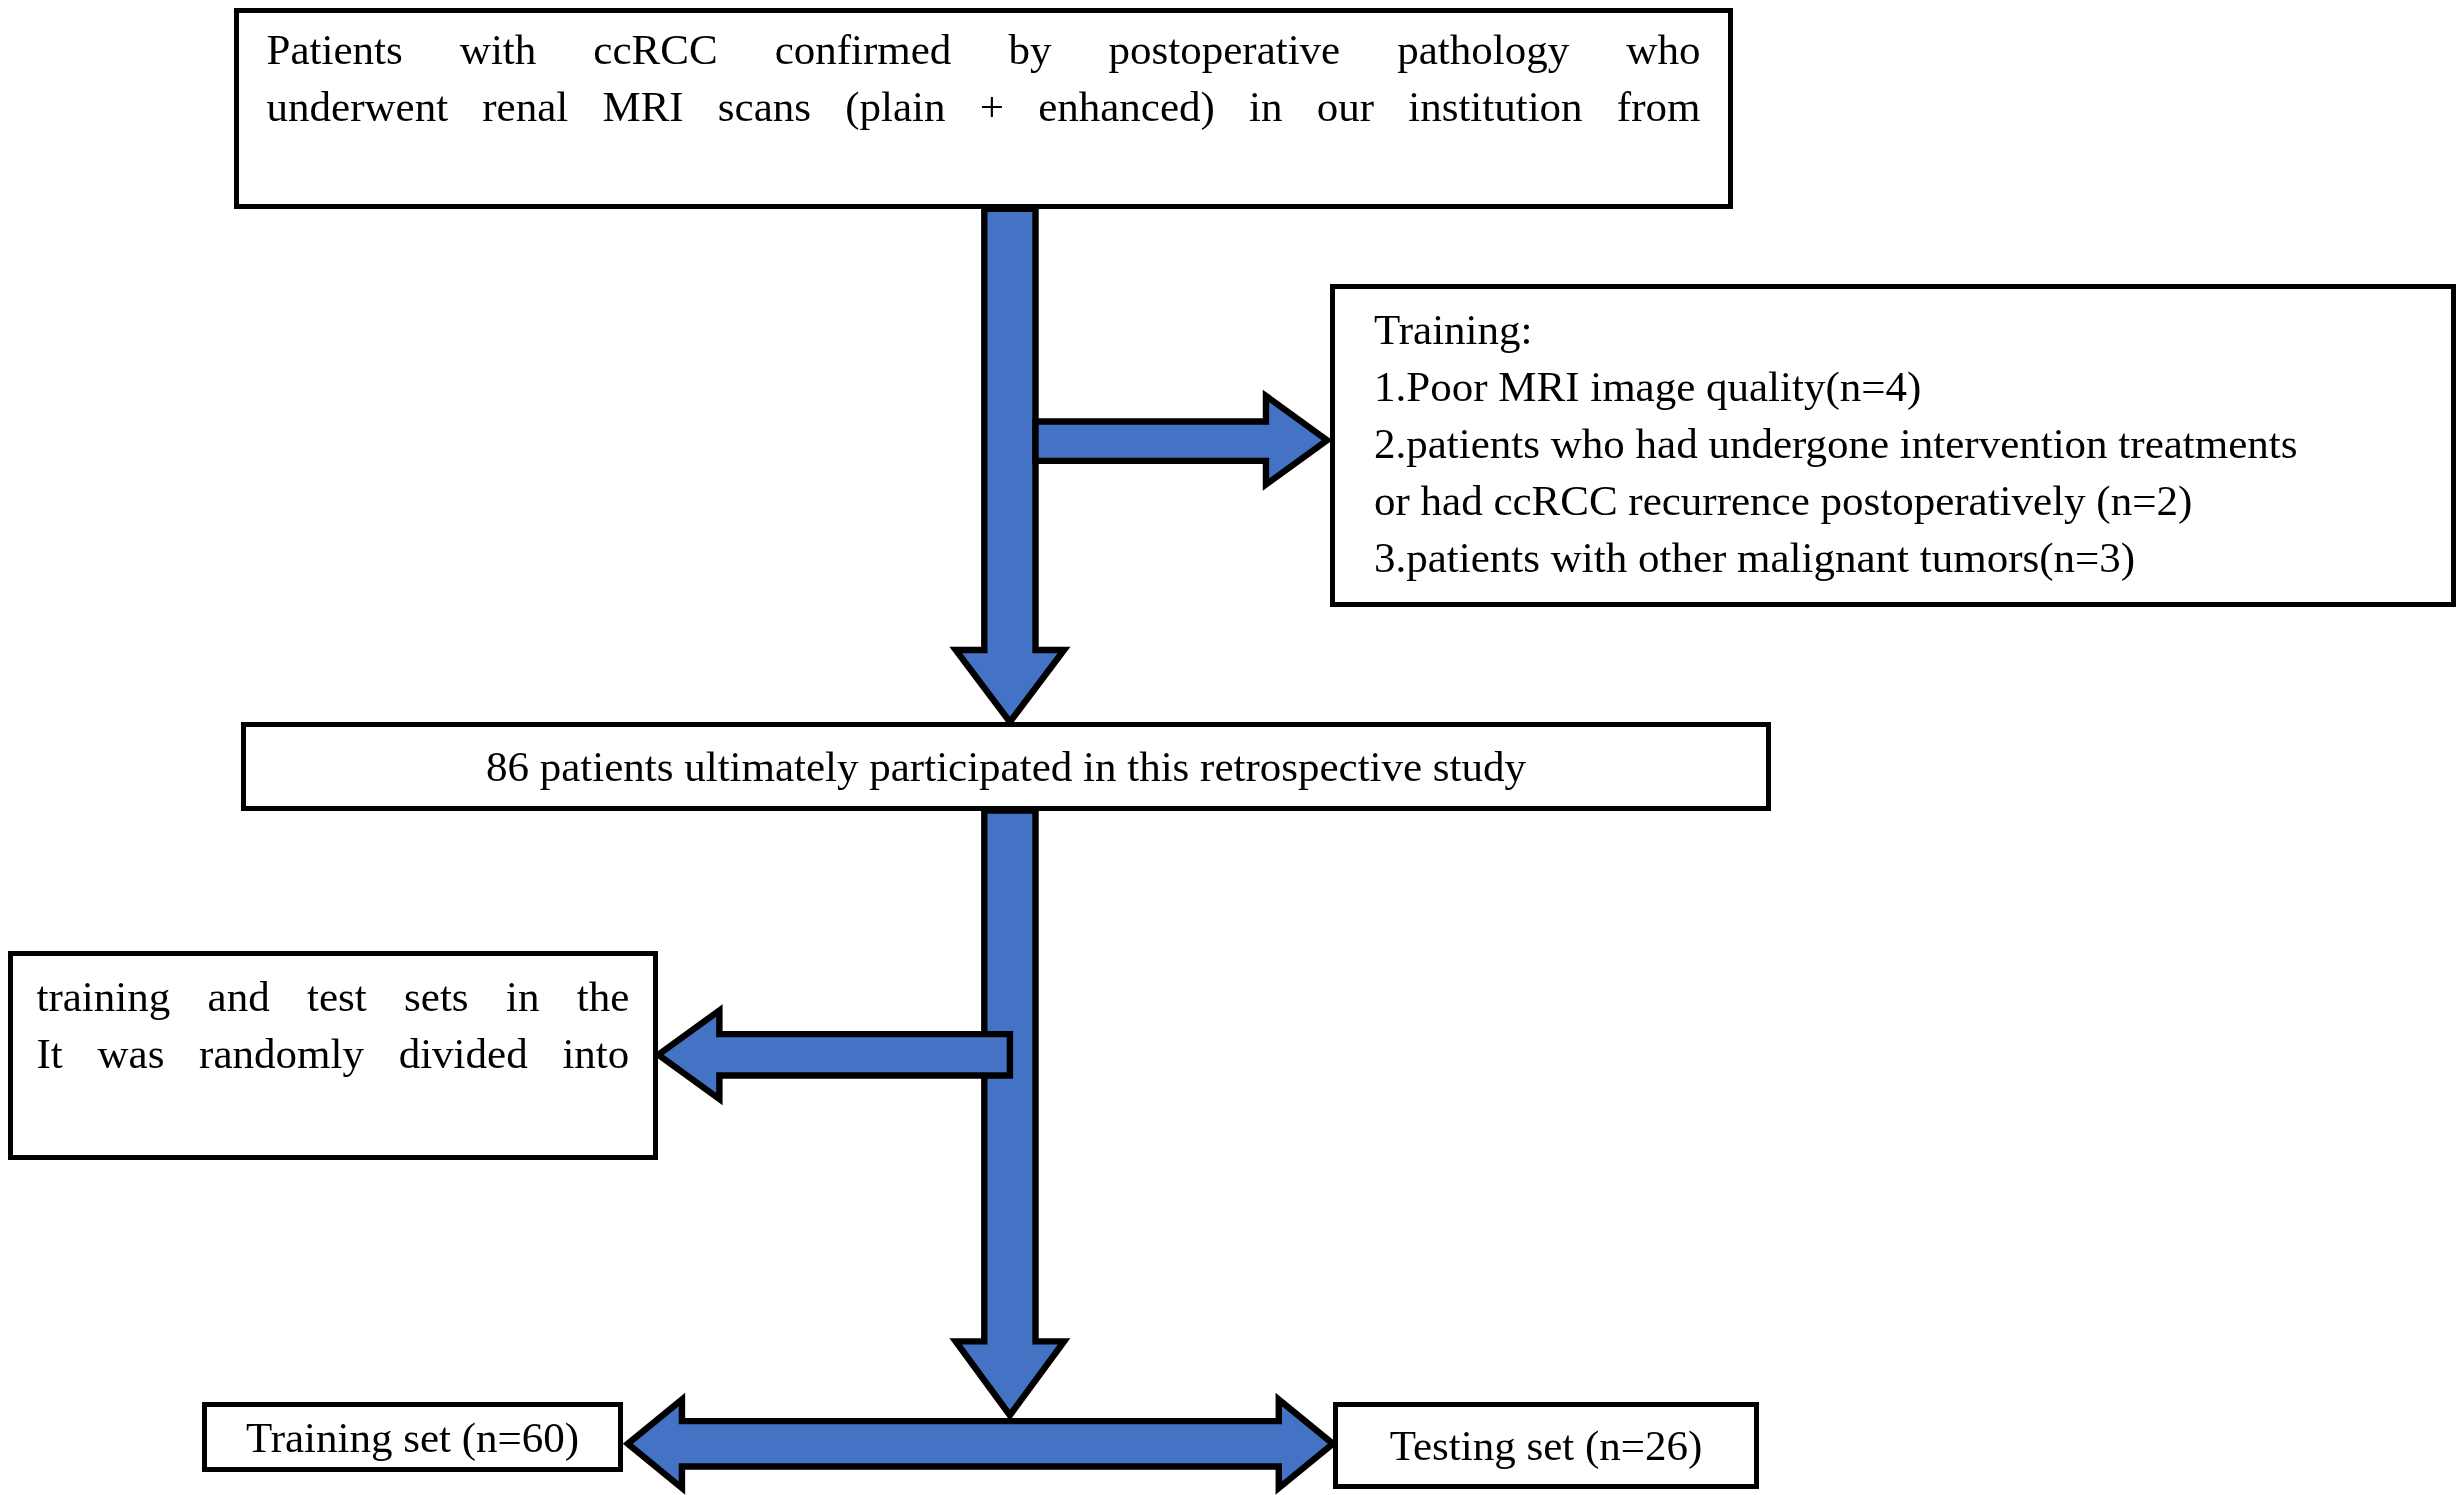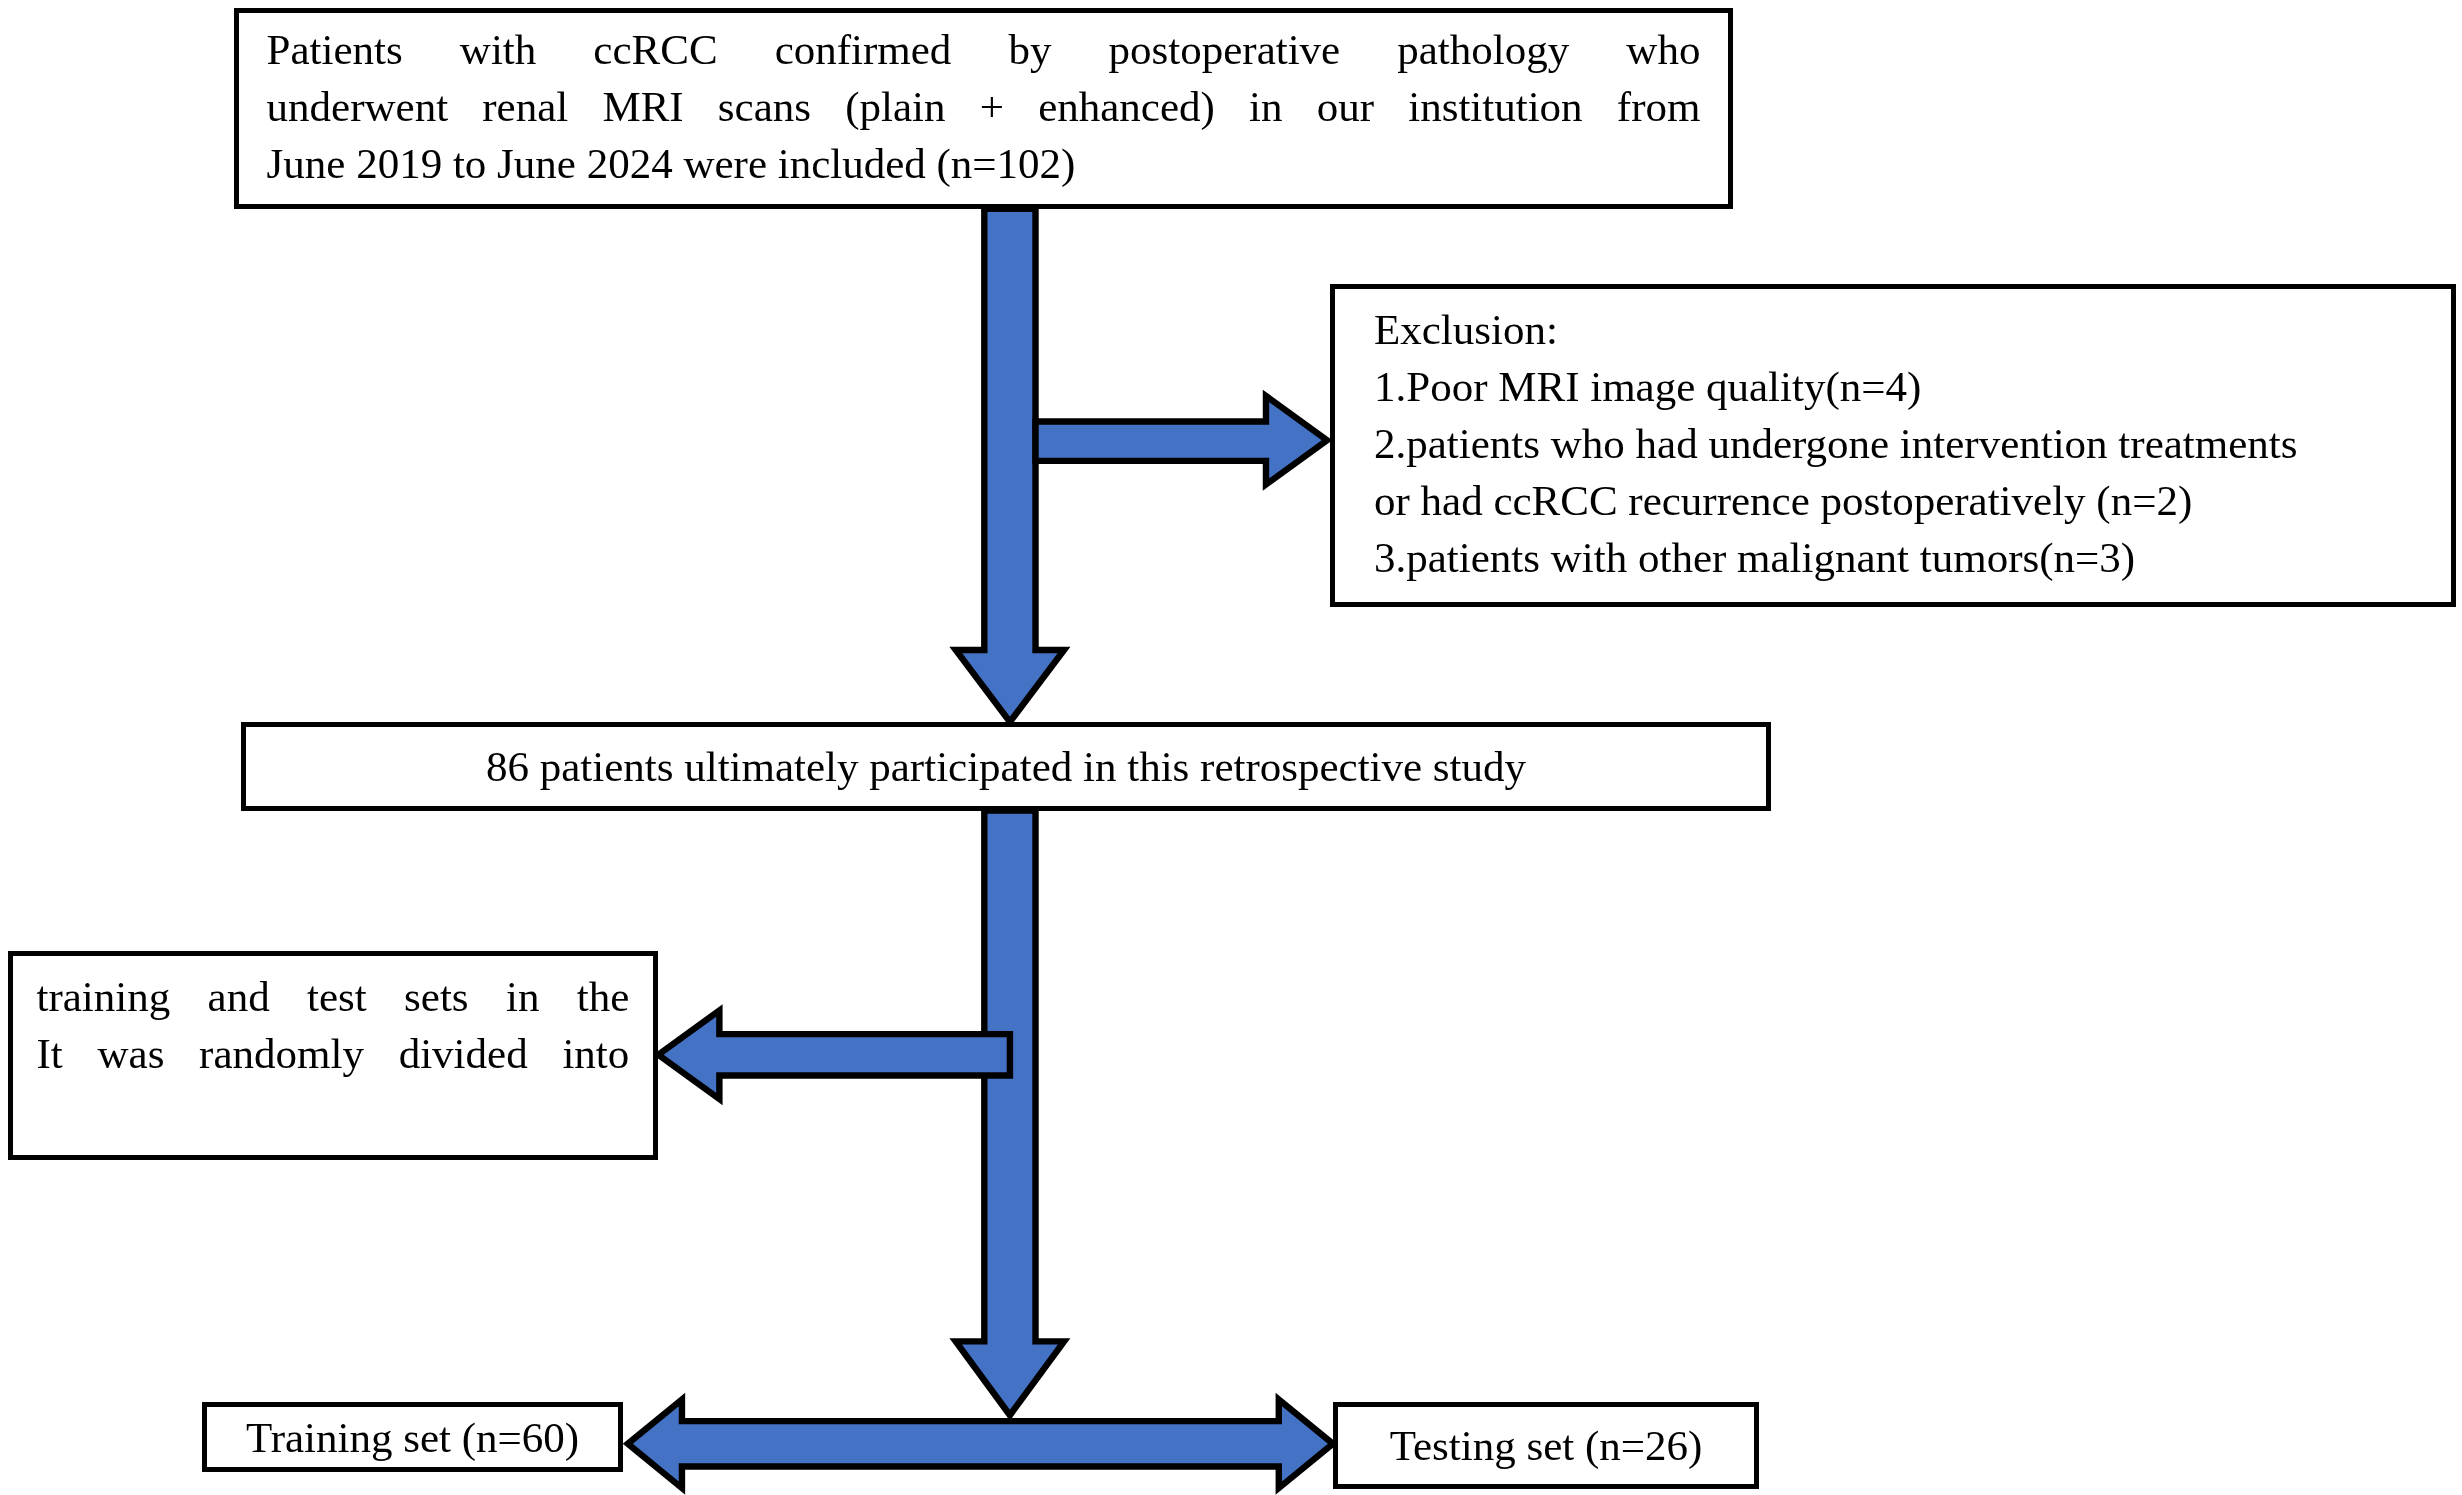--- a/index.html
+++ b/index.html
@@ -66,25 +66,24 @@
     <polygon class="arrow" points="999,212 1051,212 1051,660 1080,660 1025,733 970,660 999,660"></polygon>
     <polygon class="arrow" points="1051,428 1285,428 1285,402 1347,447 1285,492 1285,468 1051,468"></polygon>
     <polygon class="arrow" points="999,823 1051,823 1051,1362 1080,1362 1025,1437 970,1362 999,1362"></polygon>
     <polygon class="arrow" points="1025,1050 730,1050 730,1026 668,1071 730,1116 730,1092 1025,1092"></polygon>
     <polygon class="arrow" points="637,1466 692,1421 692,1443 1298,1443 1298,1421 1353,1466 1298,1511 1298,1489 692,1489 692,1511"></polygon>
   </svg>
 
   <div class="box" id="box-inclusion">
     <div class="line jline">Patients with ccRCC confirmed by postoperative pathology who</div>
     <div class="line jline">underwent renal MRI scans (plain + enhanced) in our institution from</div>
-    <div class="line lline">June 2019 to June 2024 were included (n=102)</div>
   </div>
 
   <div class="box" id="box-exclusion">
-    <div class="line lline">Exclusion:</div>
+    <div class="line lline">Training:</div>
     <div class="line lline">1.Poor MRI image quality(n=4)</div>
     <div class="line lline">2.patients who had undergone intervention treatments</div>
     <div class="line lline">or had ccRCC recurrence postoperatively (n=2)</div>
     <div class="line lline">3.patients with other malignant tumors(n=3)</div>
   </div>
 
   <div class="box center-box" id="box-participants">
     <span>86 patients ultimately participated in this retrospective study</span>
   </div>
 

